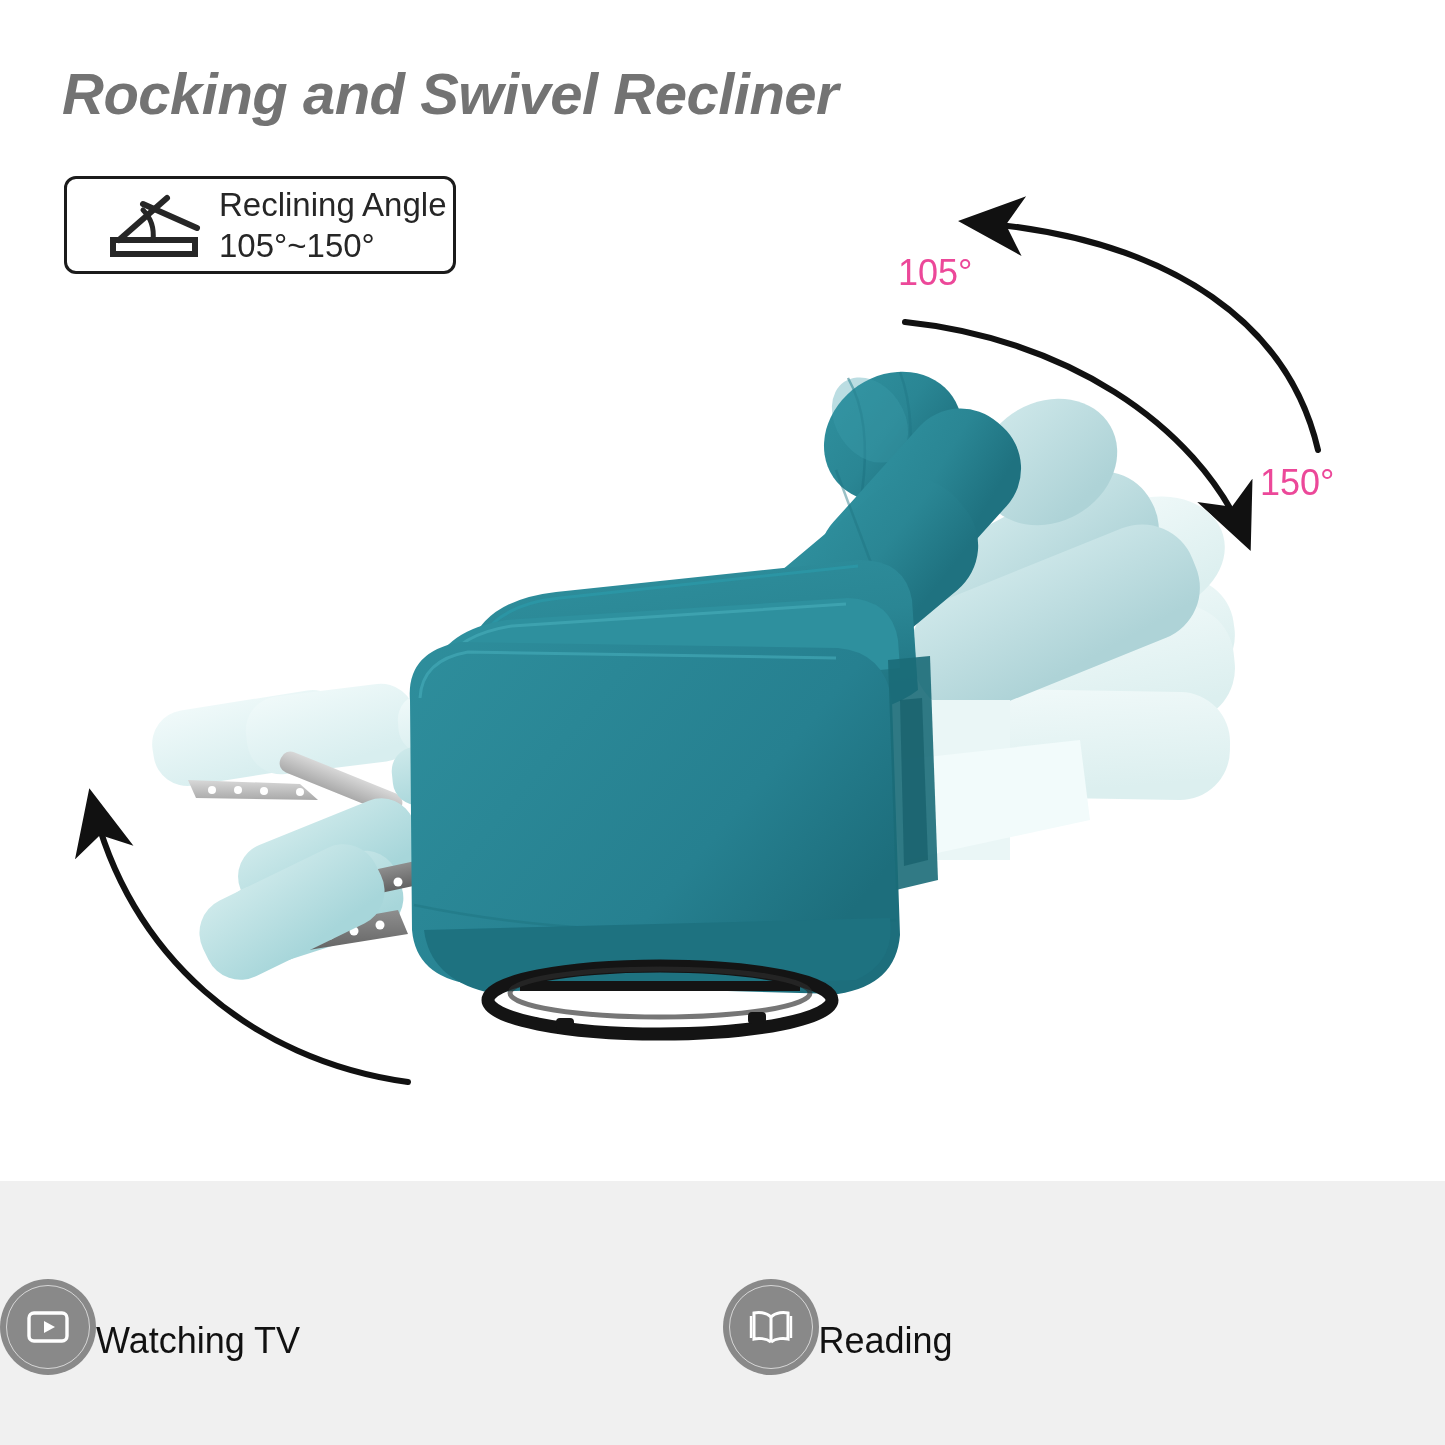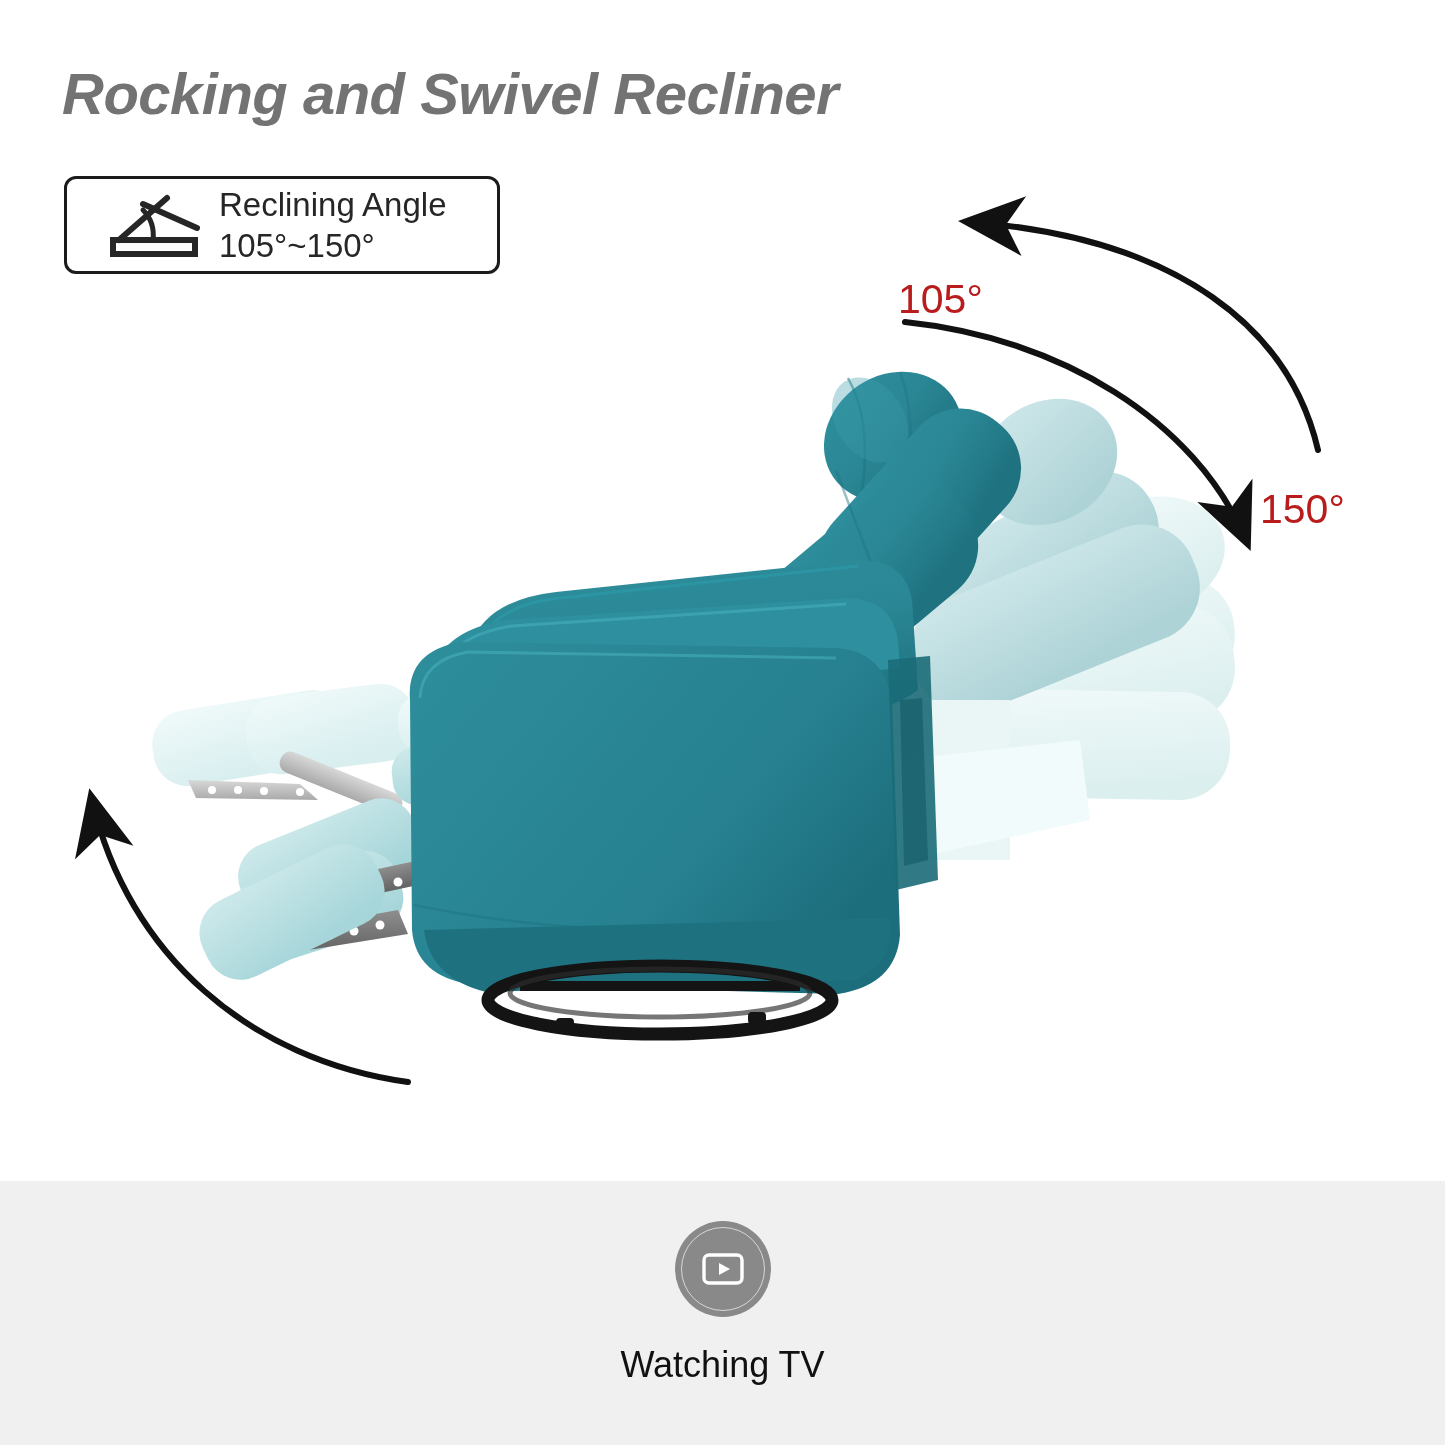--- a/index.html
+++ b/index.html
@@ -28,21 +28,21 @@
     color: #737373;
     white-space: nowrap;
     line-height: 1.1;
   }
 
   
   #badge {
     position: absolute;
     left: 64px;
     top: 176px;
-    width: 436px;
+    width: 392px;
     height: 98px;
     border: 3px solid #1b1b1b;
     border-radius: 12px;
     background: #ffffff;
     box-sizing: border-box;
     display: flex;
     align-items: center;
   }
   #badge-icon {
     width: 108px;
@@ -54,24 +54,23 @@
     margin-left: 14px;
     color: #262626;
     font-size: 33px;
     line-height: 1.25;
   }
   #badge-text div { white-space: nowrap; }
 
   
   .angle-label {
     position: absolute;
-    font-size: 41px;
-    color: #b91c1c;
+    font-size: 36px;
+    color: #ec4899;
     white-space: nowrap;
-    margin-top: 24px;
   }
   #angle-105 { left: 898px; top: 252px; }
   #angle-150 { left: 1260px; top: 462px; }
 
   
   #illustration {
     position: absolute;
     left: 0;
     top: 0;
     width: 1445px;
@@ -91,23 +90,23 @@
     position: absolute;
     left: 0;
     top: 0;
     width: 1445px;
     height: 264px;
     display: flex;
   }
   .feature {
     flex: 1 1 0;
     display: flex;
-    flex-direction: column;
+    flex-direction: row;
     align-items: center;
-    padding-top: 40px;
+    padding-top: 28px;
     box-sizing: border-box;
   }
   .feature-circle {
     width: 96px;
     height: 96px;
     border-radius: 50%;
     background: #898989;
     position: relative;
     display: flex;
     align-items: center;
@@ -342,18 +341,30 @@
       <div class="feature">
         <div class="feature-circle">
           <svg width="54" height="54" viewBox="0 0 54 54">
             <rect x="8" y="13" width="38" height="28" rx="5" fill="none" stroke="#ffffff" stroke-width="3.4"></rect>
             <path d="M 23 21 L 34 27 L 23 33 Z" fill="#ffffff"></path>
           </svg>
         </div>
         <div class="feature-label">Watching TV</div>
       </div>
 
+      <div class="feature">
+        <div class="feature-circle">
+          <svg width="54" height="54" viewBox="0 0 54 54">
+            <path d="M 27 17 C 22 12 14 12 10 13 L 10 39 C 14 38 22 38 27 42" fill="none" stroke="#ffffff" stroke-width="3"></path>
+            <path d="M 27 17 C 32 12 40 12 44 13 L 44 39 C 40 38 32 38 27 42" fill="none" stroke="#ffffff" stroke-width="3"></path>
+            <line x1="27" y1="17" x2="27" y2="42" stroke="#ffffff" stroke-width="3"></line>
+            <line x1="7" y1="16" x2="7" y2="38" stroke="#ffffff" stroke-width="2.4"></line>
+            <line x1="47" y1="16" x2="47" y2="38" stroke="#ffffff" stroke-width="2.4"></line>
+          </svg>
+        </div>
+        <div class="feature-label">Reading</div>
+      </div>
 
 
     </div>
   </div>
 
 </div>
 
 </body></html>

